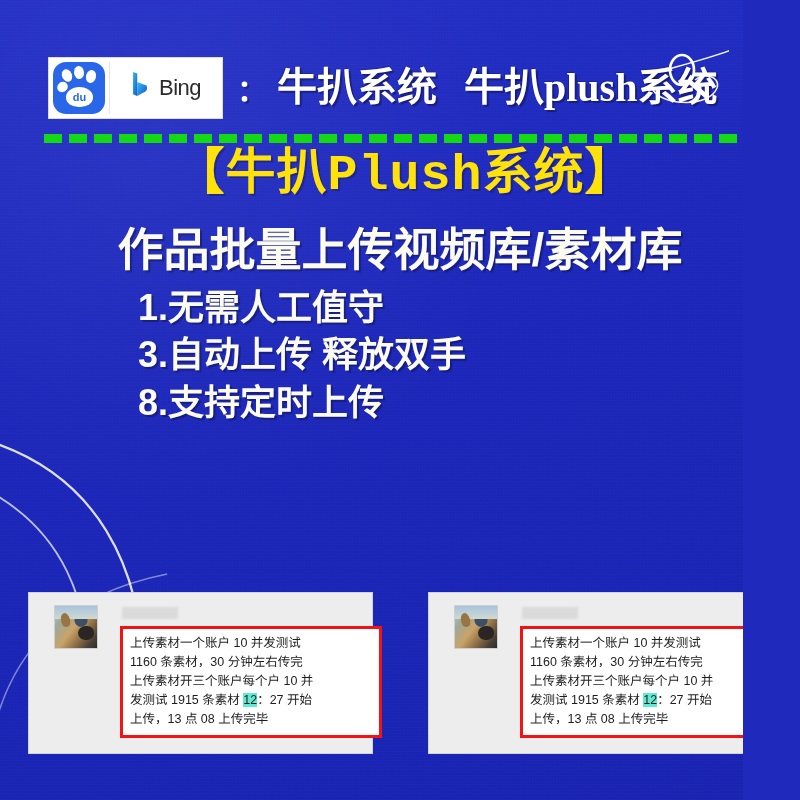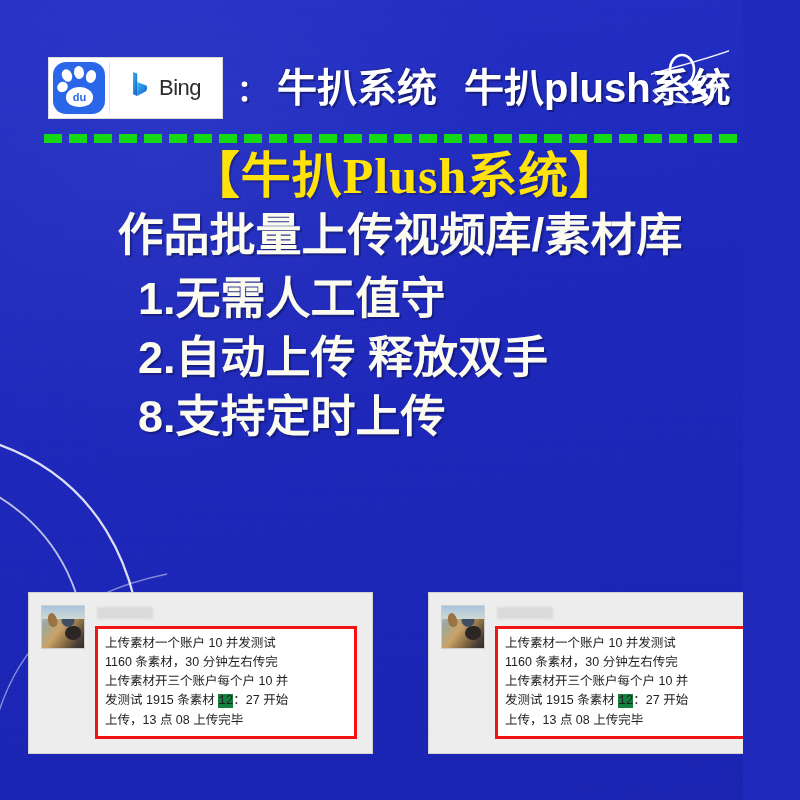--- a/index.html
+++ b/index.html
@@ -79,21 +79,21 @@
     font-family:"Liberation Sans",sans-serif;
   }
 
   .header-colon {
     color:#ffffff; font-size:30px; font-weight:bold;
     margin:0 10px 0 14px; flex:0 0 auto;
     text-shadow:2px 2px 0 rgba(0,0,0,.28);
   }
   .header-title {
     color:#ffffff;
-    font-family:Liberation Sans, sans-serif;
+    font-family:Liberation Serif, serif;
     font-weight:bold; font-size:40px; line-height:1;
     white-space:nowrap;
     text-shadow:2px 2px 1px rgba(0,0,0,.35), -1px -1px 0 rgba(0,0,0,.2);
     flex:0 0 auto;
   }
   .header-title.second { margin-left:27px; }
 
   #magnifier { position:absolute; right:14px; top:46px; width:78px; height:70px; }
 
   
@@ -105,52 +105,52 @@
   }
 
   
   #main { position:absolute; left:0; top:150px; width:800px; }
 
   #headline {
     text-align:center;
     color:#ffe20a;
     font-size:50px; font-weight:bold; line-height:1.04;
     letter-spacing:1px;
-    font-family:Liberation Serif, serif;
+    font-family:Liberation Mono, monospace;
     text-shadow:2px 2px 0 rgba(0,0,0,.22);
     padding-left:10px;
   }
 
   #subhead {
     text-align:center;
     color:#fbfbf0;
     font-size:46px; font-weight:bold; line-height:1.25;
-    margin-top:5px;
+    margin-top:20px;
     text-shadow:2px 2px 1px rgba(0,0,0,.30);
   }
 
   #features { margin:4px 0 0 138px; }
   .feature {
     color:#fbfbf0;
-    font-size:45px; font-weight:bold; line-height:1.32;
+    font-size:36px; font-weight:bold; line-height:1.32;
     white-space:nowrap;
     text-shadow:2px 2px 1px rgba(0,0,0,.30);
   }
 
   
   .card {
     position:absolute; top:592px;
     width:345px; height:162px;
     background:#ededed;
     border:1px solid #d2d2d2;
   }
   .card.left  { left:28px; }
   .card.right { left:428px; }
 
-  .card-inner { display:flex; padding:12px 10px 0 12px; }
+  .card-inner { display:flex; padding:12px 10px 0 25px;gap:12px; }
 
   .avatar {
     width:44px; height:44px; flex:0 0 auto;
     border:1px solid #cfcfcf;
     background:
       radial-gradient(circle at 62% 34%, #3e4e63 0 6px, rgba(0,0,0,0) 7px),
       linear-gradient(128deg,#b9c8d6 0%,#9ea89a 24%,#c9a368 48%,#8d6f45 68%,#4a4038 86%,#2e2a26 100%);
     background-size:cover;
     position:relative; overflow:hidden;
   }
@@ -177,21 +177,21 @@
     padding:5px 7px 6px 7px;
     width:262px;
   }
   .bubble p {
     color:#1d1d1d;
     font-size:12.5px;
     line-height:1.52;
     white-space:nowrap;
     font-family:"Liberation Sans","DejaVu Sans",sans-serif;
   }
-  .bubble p .hl { background:#15803d;font-family:Liberation Mono, monospace; }
+  .bubble p .hl { background:#5eead4; }
 </style>
 </head>
 <body>
 
 <div id="poster">
 
   <div id="noise"></div>
 
   <svg id="swoosh" viewBox="0 0 800 800" preserveAspectRatio="none">
     <path d="M-30 470 C 90 500, 175 600, 150 800" fill="none" stroke="#ffffff" stroke-width="2.4" opacity=".85"></path>
@@ -243,21 +243,21 @@
   <div id="rule"></div>
 
   <div id="main">
 
     <div id="headline">【牛扒Plush系统】</div>
 
     <div id="subhead">作品批量上传视频库/素材库</div>
 
     <div id="features">
       <div class="feature">1.无需人工值守</div>
-      <div class="feature">2.自动上传 释放双手</div>
+      <div class="feature">3.自动上传 释放双手</div>
       <div class="feature">8.支持定时上传</div>
     </div>
   </div>
 
   <div class="card left">
     <div class="card-inner">
       <div class="avatar">
         <span class="sky"></span>
         <span class="ear"></span>
         <span class="muzzle"></span>

